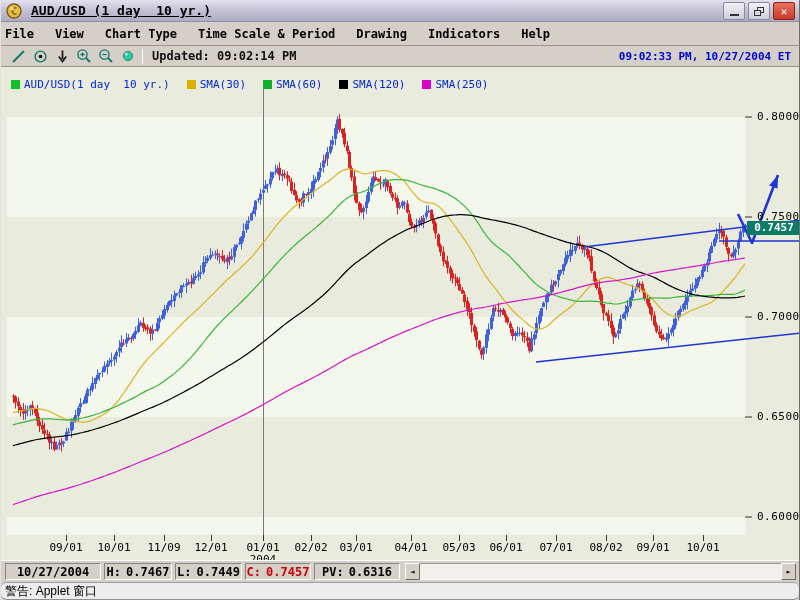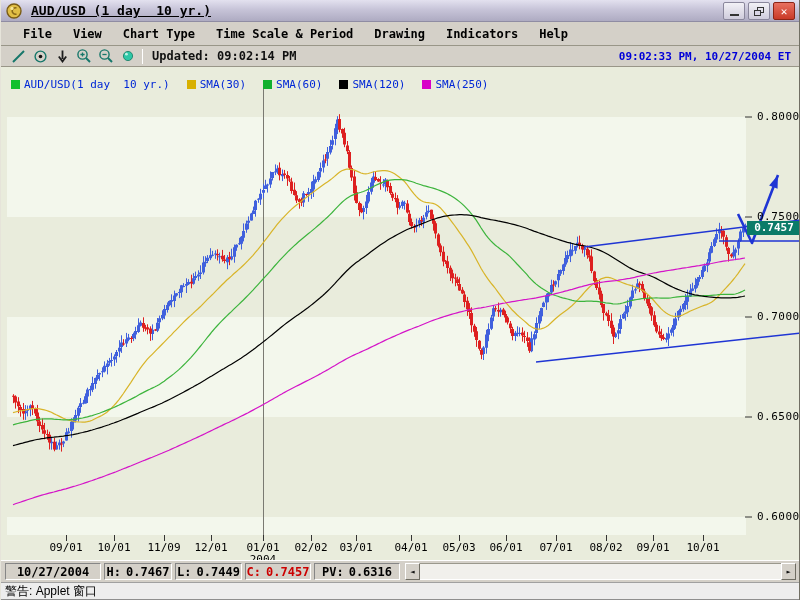--- a/index.html
+++ b/index.html
@@ -11,21 +11,21 @@
   .title-text{margin-left:9px;font-size:13px;font-weight:bold;color:#000;white-space:pre;}
   .win-btns{position:absolute;right:4px;top:2px;display:flex;gap:3px;}
   .win-btn{width:22px;height:18px;background:linear-gradient(#f2f1f6,#cfccdc);border:1px solid #8a879c;border-radius:2px;display:flex;align-items:center;justify-content:center;font-size:11px;color:#222;cursor:default;}
   .win-btn.close{background:linear-gradient(#e87060,#c93a28);border-color:#8c2416;color:#fff;font-weight:bold;}
   .glyph-min{width:9px;height:3px;border-bottom:2px solid #333;margin-top:6px;}
   .glyph-restore{position:relative;width:10px;height:9px;}
   .glyph-restore i{position:absolute;display:block;border:1px solid #333;background:transparent;}
   .glyph-restore i:first-child{width:7px;height:6px;right:0;top:0;}
   .glyph-restore i:last-child{width:7px;height:6px;left:0;bottom:0;background:#d9d6e6;}
   
-  .menubar{height:24px;background:#d4d0c8;border-bottom:1px solid #999688;display:flex;align-items:center;padding-left:22px;gap:21px;font-size:12px;font-weight:bold;color:#000;}
+  .menubar{height:24px;background:#d4d0c8;border-bottom:1px solid #999688;display:flex;align-items:center;padding-left:4px;gap:21px;font-size:12px;font-weight:bold;color:#000;}
   .menu-item{white-space:pre;cursor:default;}
   
   .toolbar{position:relative;height:21px;background:#d4d0c8;border-bottom:1px solid #999688;display:flex;align-items:center;padding-left:6px;}
   .tool-btn{width:22px;height:18px;display:flex;align-items:center;justify-content:center;cursor:default;}
   .tool-sep{width:1px;height:15px;background:#8a887c;border-right:1px solid #fff;margin:0 5px 0 3px;}
   .updated-text{font-size:12px;font-weight:bold;color:#111;margin-left:4px;}
   .clock-text{position:absolute;right:8px;font-size:11px;font-weight:bold;color:#0000d8;}
   
   .chart-panel{position:relative;height:493px;background:#e9ecdc;}
   #chart-svg{position:absolute;left:0;top:0;}
@@ -41,21 +41,21 @@
   .panel{position:absolute;top:2px;height:17px;border-top:1px solid #868686;border-left:1px solid #868686;border-bottom:1px solid #fff;border-right:1px solid #fff;font-size:12px;font-weight:bold;color:#000;display:flex;align-items:center;justify-content:center;gap:5px;white-space:pre;}
   .p-date{left:4px;width:96px;}
   .p-high{left:103px;width:68px;}
   .p-low{left:174px;width:67px;}
   .p-close{left:244px;width:66px;}
   .p-pv{left:313px;width:86px;}
   .hscroll{position:absolute;left:404px;right:3px;top:2px;height:17px;display:flex;}
   .sb-btn{width:15px;height:17px;background:#d4d0c8;border:1px solid;border-color:#fff #6f6d63 #6f6d63 #fff;display:flex;align-items:center;justify-content:center;font-size:7px;color:#111;}
   .sb-track{flex:1;background:#f1f0ec;border-top:1px solid #9a988c;border-bottom:1px solid #fff;margin:0;}
   
-  .warnbar{height:18px;background:#ededed;border-top:1px solid #a0a0a0;border-bottom:1px solid #8e8e8e;font-size:12px;color:#000;display:flex;align-items:center;padding-left:4px;font-family:"Liberation Sans",sans-serif;}
+  .warnbar{height:18px;background:#ededed;border-top:1px solid #a0a0a0;border-bottom:1px solid #8e8e8e;font-size:12px;color:#000;display:flex;align-items:center;padding-left:4px;font-family:"Liberation Sans",sans-serif;border-radius:6px;}
 </style>
 </head>
 <body>
 
 <div class="window">
 
   <div class="titlebar">
     <svg class="app-icon" viewBox="0 0 16 16">
       <circle cx="8" cy="8" r="7" fill="#e0be45" stroke="#7a5c16" stroke-width="1.4"></circle>
       <path d="M10.5 5 A3.2 3.2 0 1 0 10.5 11" fill="none" stroke="#8a6a18" stroke-width="1.6"></path>

